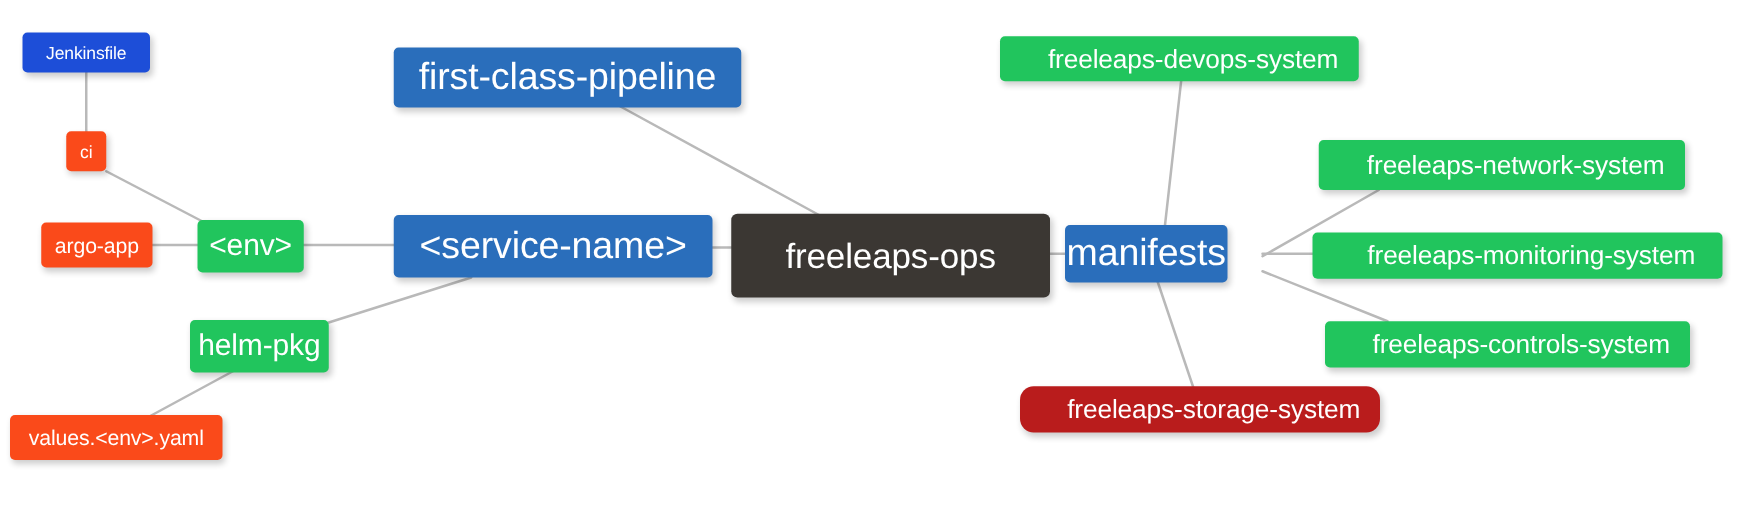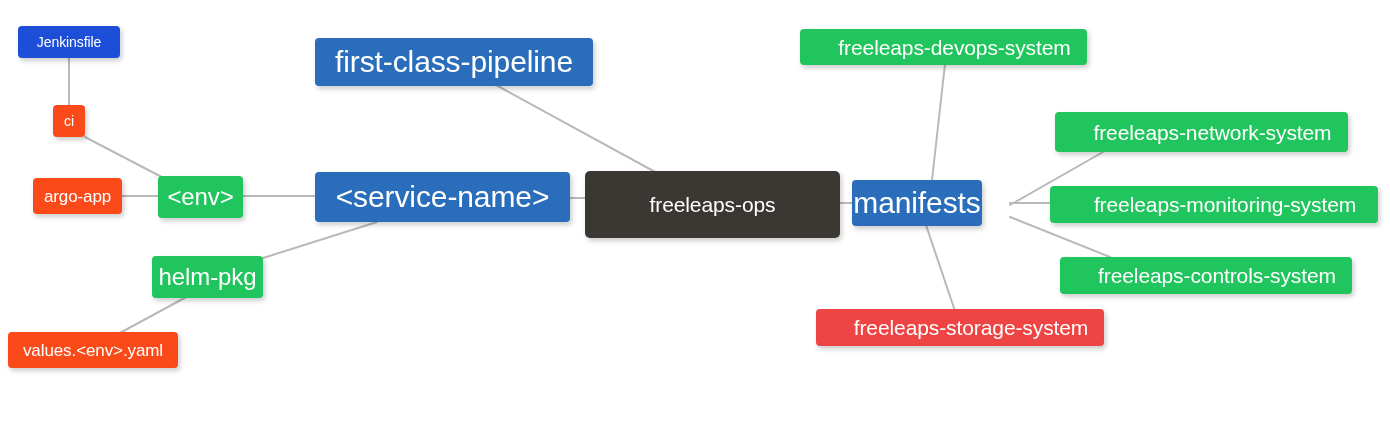--- a/index.html
+++ b/index.html
@@ -46,21 +46,21 @@
     border-radius: 4px;
     white-space: nowrap;
     box-shadow: 2px 3px 5px rgba(0,0,0,0.20);
     letter-spacing: -0.1px;
     line-height: 1;
     user-select: none;
   }
   .node-root {
     background: #3b3733;
     border-radius: 5px;
-    font-size: 21px;
+    font-size: 28px;
   }
   .node-blue     { background: #2a6ebb; }
   .node-green    { background: #21c55d; }
   .node-orange   { background: #fca92c; }
   .node-red      { background: #fa4a1a; }
   .sz-lg  { font-size: 30px; }
   .sz-md  { font-size: 24px; }
   .sz-sm  { font-size: 21px; padding-left: 22px; }
   .sz-xs  { font-size: 17px; }
   .sz-xxs { font-size: 14px; }
@@ -150,17 +150,17 @@
   </div>
 
   <div class="node node-green sz-sm" style="left: 1050px; top: 186px; width: 328px; height: 37px; background: rgb(33, 197, 93);">
     <span>freeleaps-monitoring-system</span>
   </div>
 
   <div class="node node-green sz-sm" style="left: 1060px; top: 257px; width: 292px; height: 37px; background: rgb(33, 197, 93);">
     <span>freeleaps-controls-system</span>
   </div>
 
-  <div class="node node-green sz-sm" style="left: 816px; top: 309px; width: 288px; height: 37px; background: #ef4444;">
+  <div class="node node-green sz-sm" style="left: 816px; top: 309px; width: 288px; height: 37px; background: #b91c1c; border-radius: 11px;">
     <span>freeleaps-storage-system</span>
   </div>
 
 </div>
 
 </body></html>

